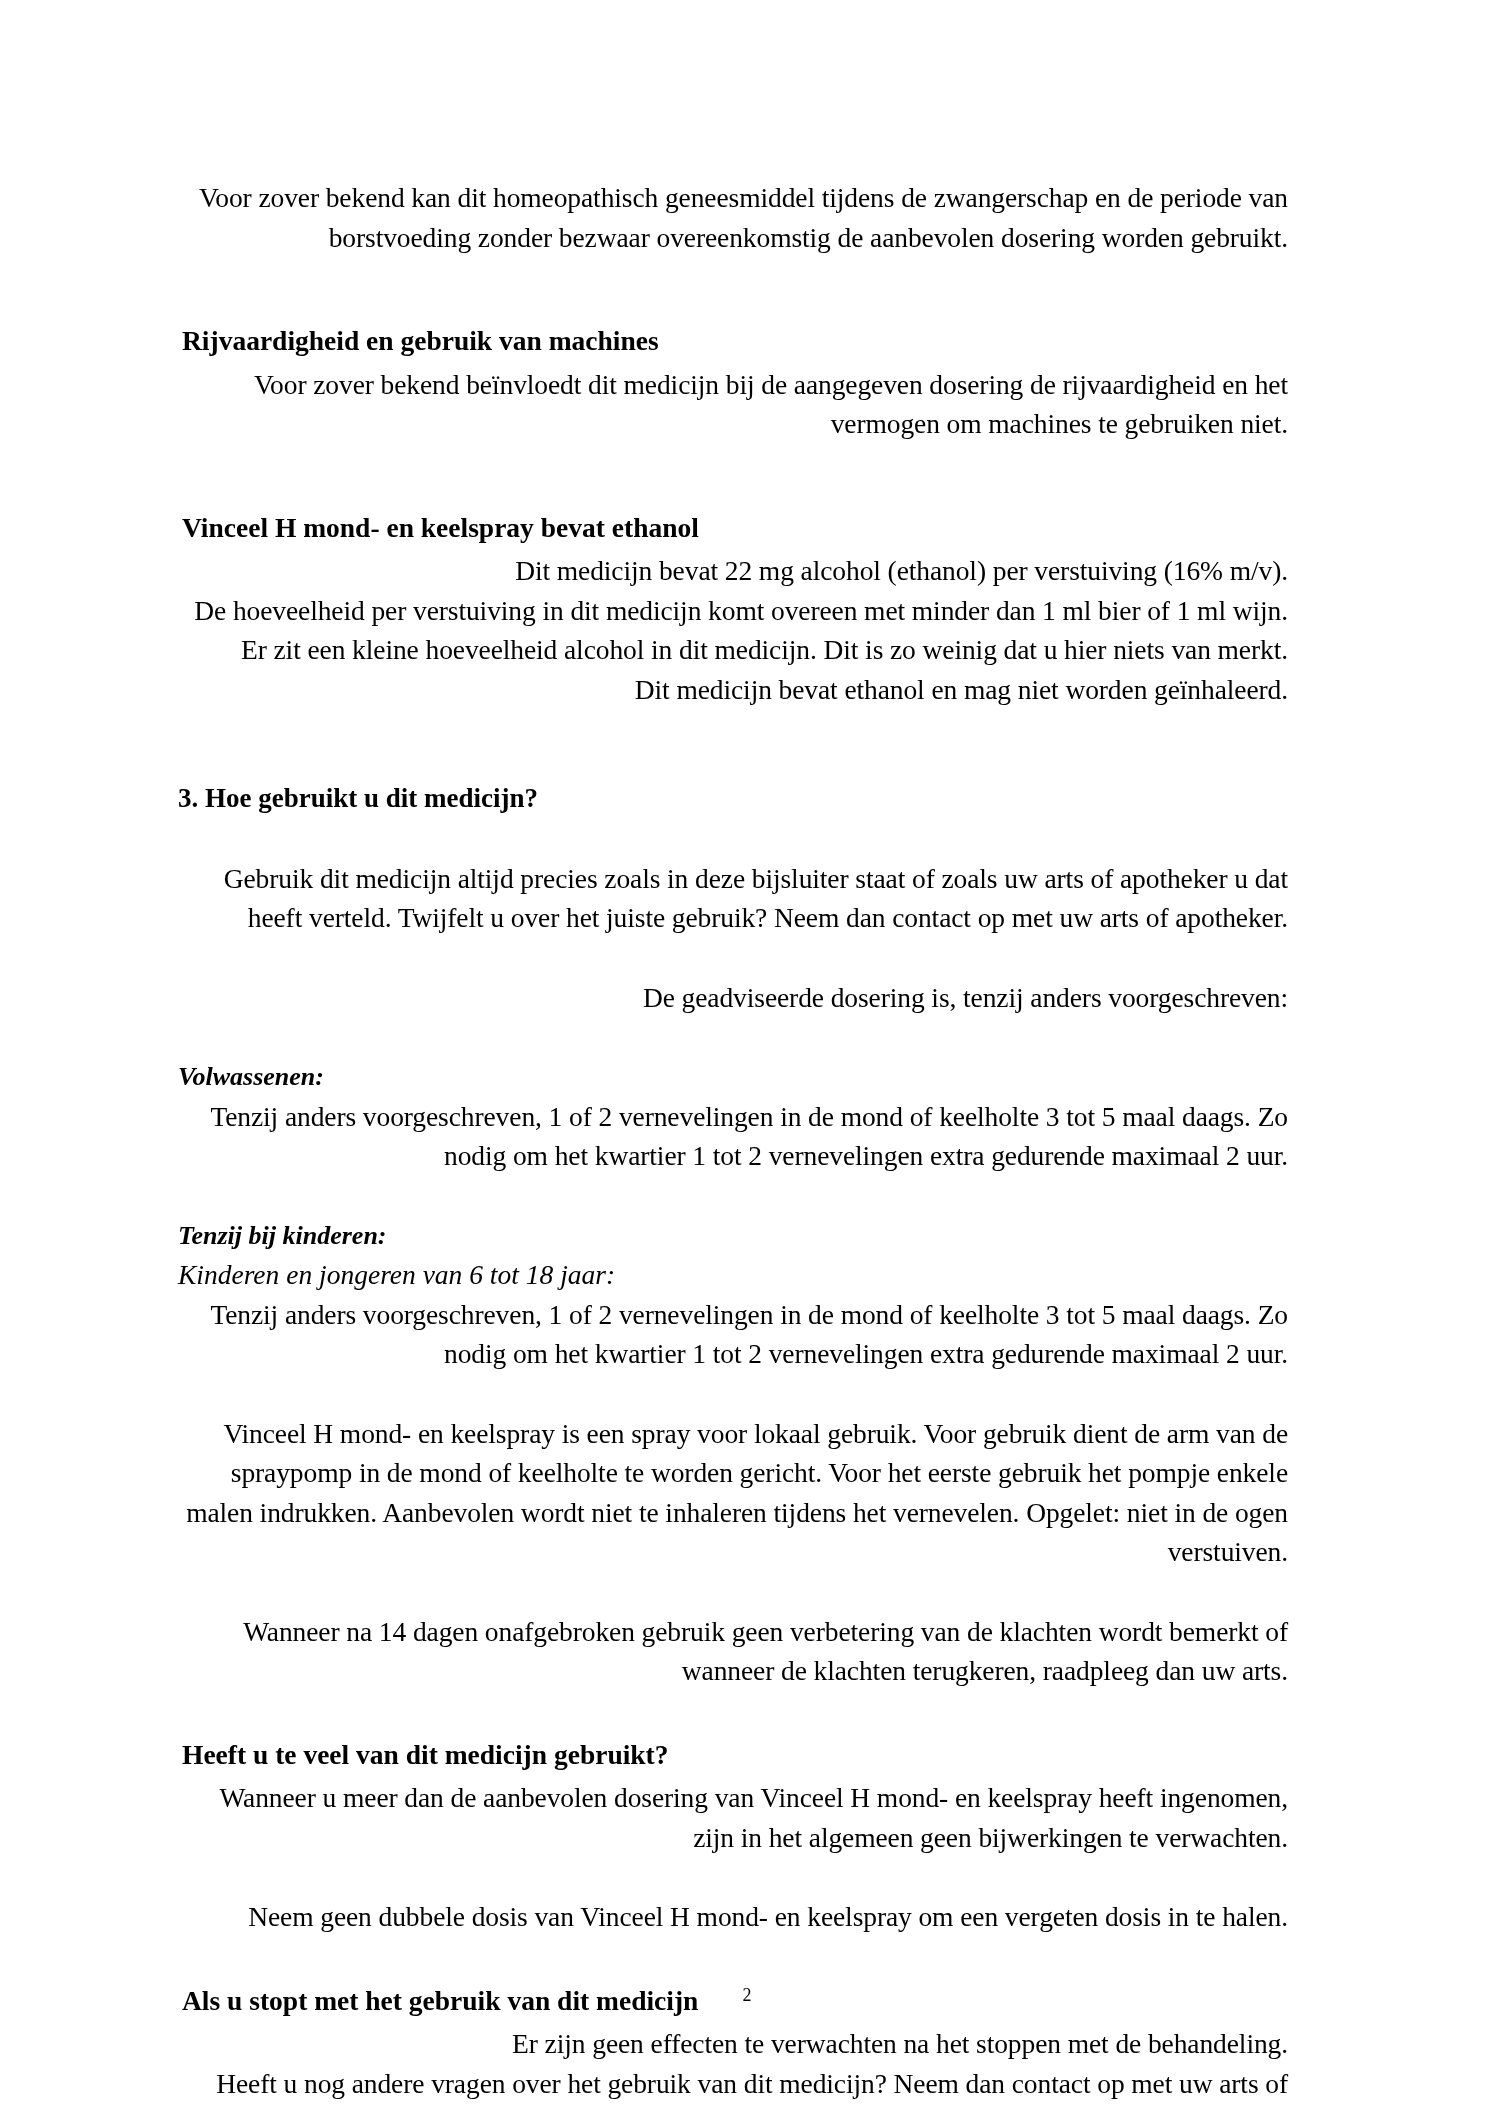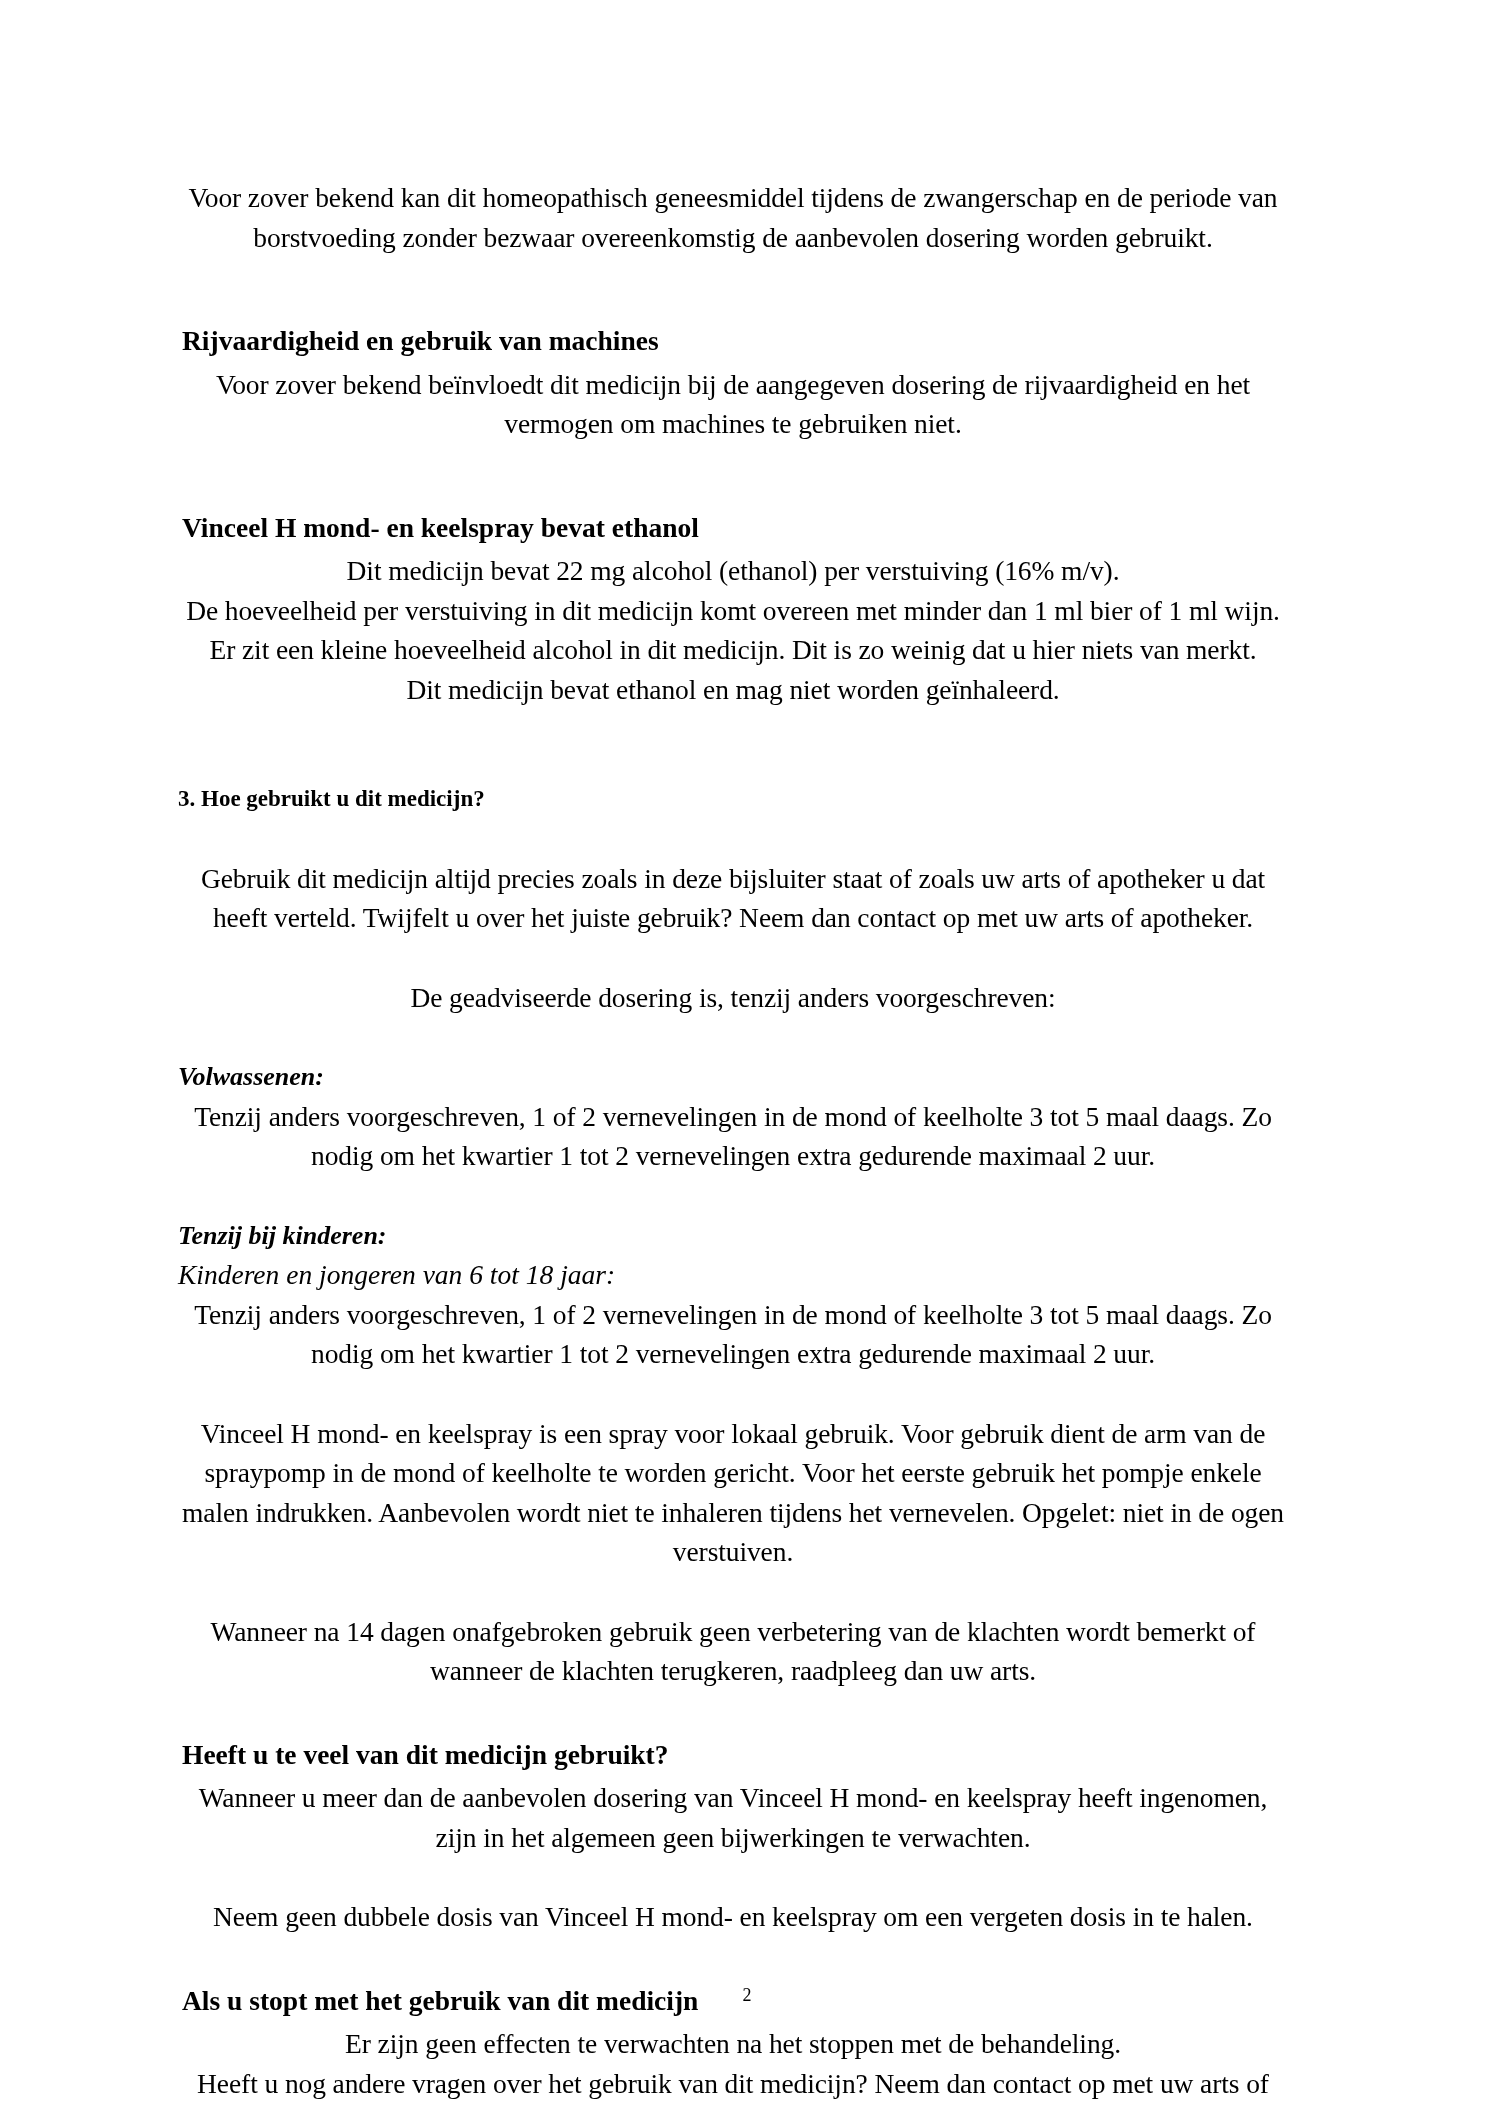--- a/index.html
+++ b/index.html
@@ -21,36 +21,36 @@
   }
   .content {
     position: absolute;
     left: 178px;
     top: 178px;
     width: 1110px;
   }
   .para {
     font-size: 27.5px;
     line-height: 39.5px;
-    text-align: center;
+    text-align: right;
     margin: 0;
     letter-spacing: -0.1px;
   }
   .blk {
     margin: 0 0 32px 0;
   }
   .h-bold {
     font-weight: bold;
     font-size: 27.5px;
     line-height: 39.5px;
     margin: 4px;
   }
   .h-sec {
     font-weight: bold;
-    font-size: 23px;
+    font-size: 27px;
     line-height: 39.5px;
     margin: 0;
   }
   .i-bold {
     font-weight: bold;
     font-style: italic;
     font-size: 26px;
     line-height: 39.5px;
     margin: 0;
     font-family: Liberation Serif, serif;

